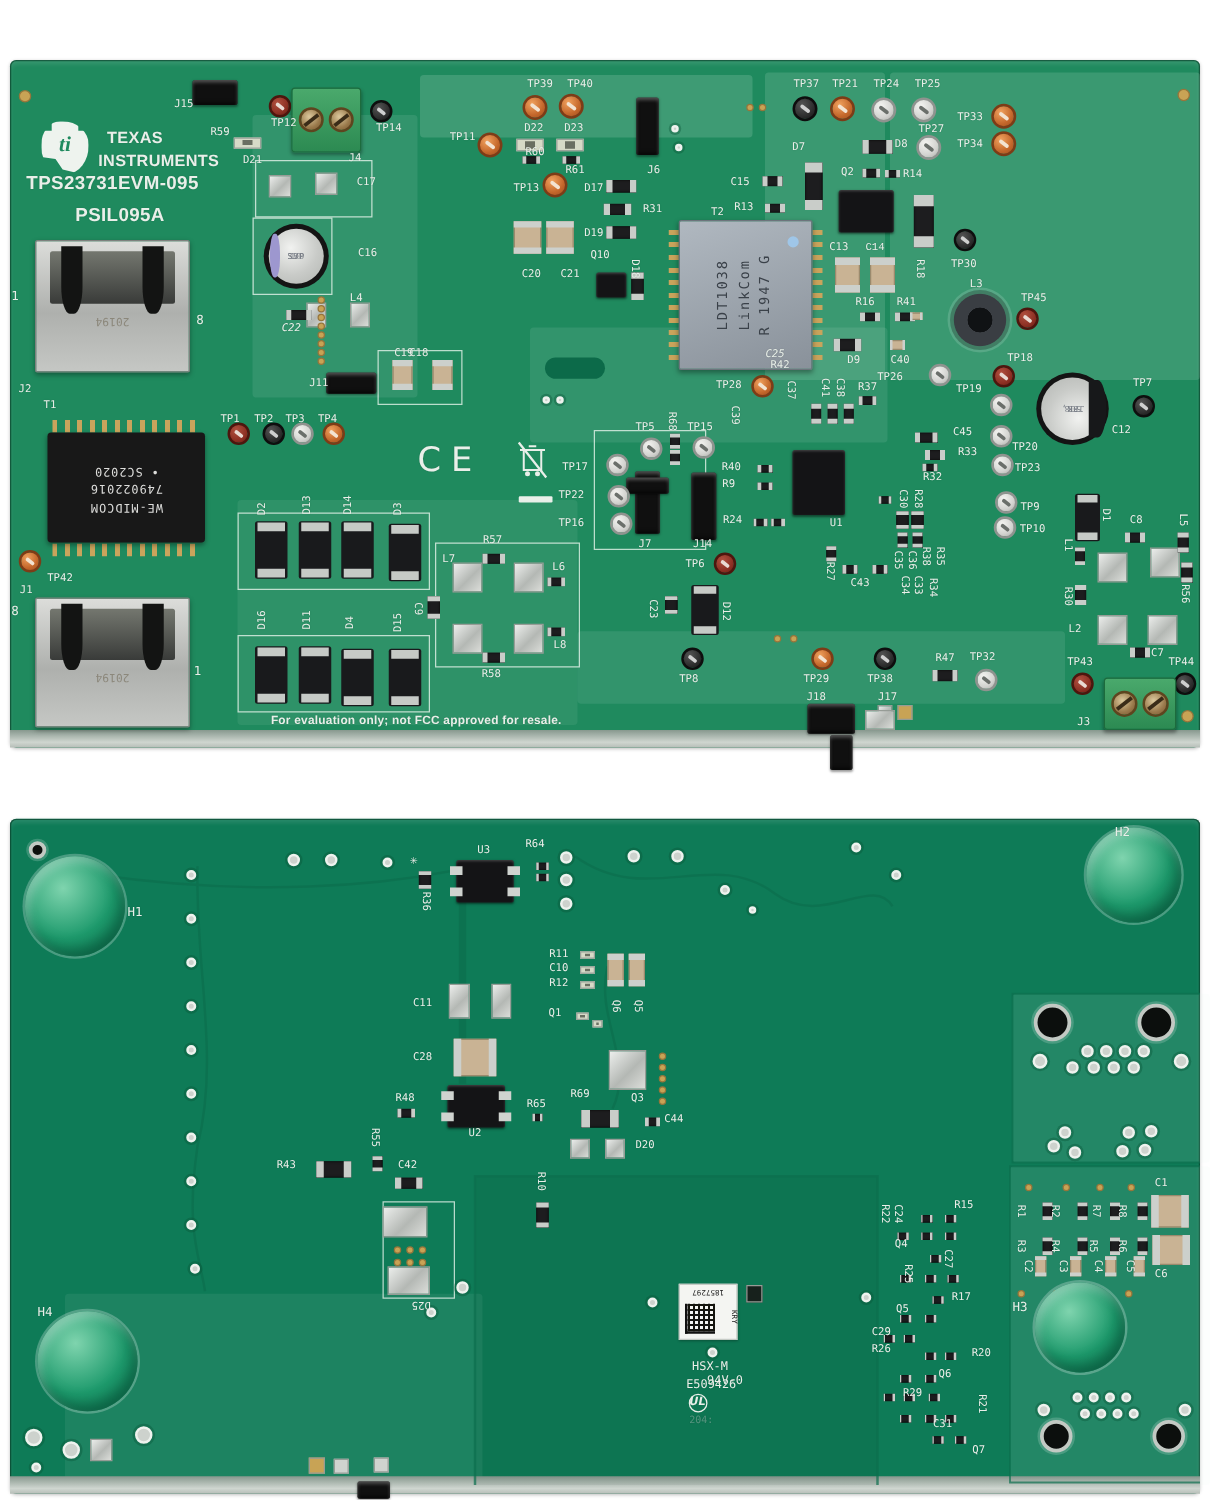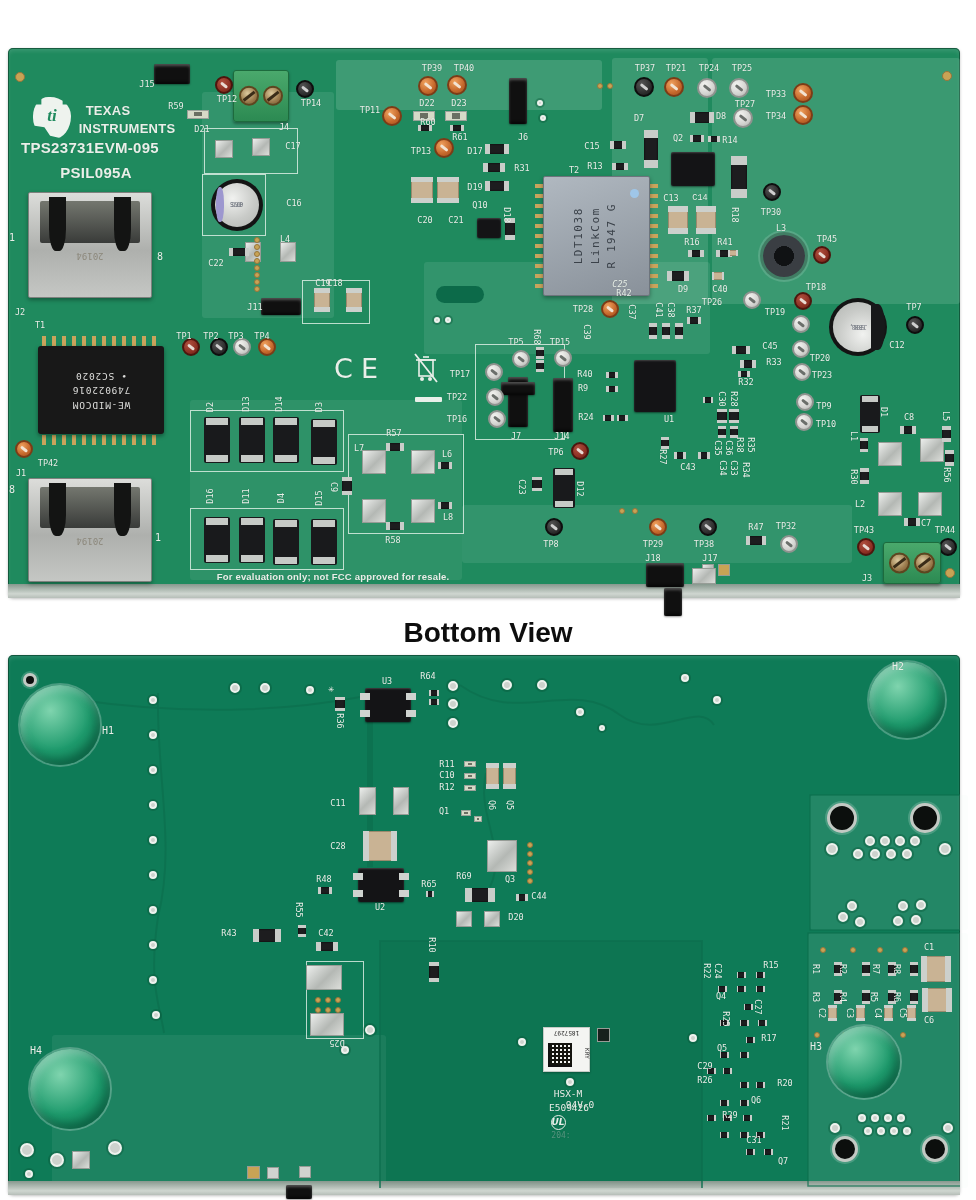--- a/index.html
+++ b/index.html
@@ -422,21 +422,21 @@
       </div>
       <span class="lbl" style="left: 139px; top: 36px; transform: translate(-50%, -50%);">J15</span>
       <span class="lbl" style="left: 219px; top: 51px; transform: translate(-50%, -50%);">TP12</span>
       <span class="lbl" style="left: 168px; top: 58px; transform: translate(-50%, -50%);">R59</span>
       <span class="lbl" style="left: 194px; top: 81px; transform: translate(-50%, -50%);">D21</span>
       <span class="lbl" style="left: 276px; top: 79px; transform: translate(-50%, -50%);">J4</span>
       <span class="lbl" style="left: 303px; top: 55px; transform: translate(-50%, -50%);">TP14</span>
       <span class="lbl" style="left: 285px; top: 98px; transform: translate(-50%, -50%);">C17</span>
       <span class="lbl" style="left: 286px; top: 155px; transform: translate(-50%, -50%);">C16</span>
       <span class="lbl" style="left: 277px; top: 191px; transform: translate(-50%, -50%);">L4</span>
-      <span class="lbl" style="left: 208px; top: 215px; transform: translate(-50%, -50%);">C22</span>
+      <span class="lbl" style="left: 225px; top: 215px; transform: translate(-50%, -50%); font-style: italic;">C22</span>
       <span class="lbl" style="left: 247px; top: 259px; transform: translate(-50%, -50%);">J11</span>
       <span class="lbl" style="left: 315px; top: 235px; transform: translate(-50%, -50%);">C19</span>
       <span class="lbl" style="left: 327px; top: 235px; transform: translate(-50%, -50%);">C18</span>
       <span class="lbl" style="left: 362px; top: 62px; transform: translate(-50%, -50%);">TP11</span>
       <span class="lbl" style="left: 424px; top: 20px; transform: translate(-50%, -50%);">TP39</span>
       <span class="lbl" style="left: 456px; top: 20px; transform: translate(-50%, -50%);">TP40</span>
       <span class="lbl" style="left: 419px; top: 55px; transform: translate(-50%, -50%);">D22</span>
       <span class="lbl" style="left: 451px; top: 55px; transform: translate(-50%, -50%);">D23</span>
       <span class="lbl" style="left: 420px; top: 74px; transform: translate(-50%, -50%);">R60</span>
       <span class="lbl" style="left: 452px; top: 89px; transform: translate(-50%, -50%);">R61</span>
@@ -563,21 +563,20 @@
       <span class="lbl" style="left: 326px; top: 439px; transform: translate(-50%, -50%) rotate(90deg);">C9</span>
       <span class="lbl" style="left: 440px; top: 469px; transform: translate(-50%, -50%);">L8</span>
       <span class="lbl" style="left: 385px; top: 492px; transform: translate(-50%, -50%);">R58</span>
       <span class="lbl b" style="left: 325px; top: 529px; font-size: 9.5px; transform: translate(-50%, -50%);">For evaluation only; not FCC approved for resale.</span>
       <span class="lbl b" style="left: 100px; top: 62px; font-size: 13px; transform: translate(-50%, -50%);">TEXAS</span>
       <span class="lbl b" style="left: 119px; top: 80px; font-size: 13px; transform: translate(-50%, -50%);">INSTRUMENTS</span>
       <span class="lbl b" style="left: 82px; top: 99px; font-size: 15px; transform: translate(-50%, -50%);">TPS23731EVM-095</span>
       <span class="lbl b" style="left: 88px; top: 124px; font-size: 15px; transform: translate(-50%, -50%);">PSIL095A</span>
       <span class="lbl ce" style="left: 352px; top: 320px; font-size: 27px; transform: translate(-50%, -50%);">CE</span>
     </div>
-  <div class="fig-title" id="t-bottom">Bottom View</div>
   <div class="board" id="board-bottom">
       <div class="pour" style="width: 158px; height: 135px; left: 802px; top: 140px; opacity: 0.1;"></div>
       <div class="pour" style="width: 160px; height: 255px; left: 800px; top: 278px; opacity: 0.1;"></div>
       <div class="pour" style="width: 334px; height: 152px; left: 44px; top: 380px; opacity: 0.07;"></div>
       <div class="bar edge" style="width: 952px; height: 14px; left: 0px; top: 526px; border-radius: 0px;"></div>
       <div class="bar" style="width: 322px; height: 247px; left: 372px; top: 286px; background: rgba(3, 30, 18, 0.06); border-radius: 0px;"></div>
       <svg width="952" height="540" style="position: absolute; left: 0px; top: 0px; opacity: 0.7;">
         <path d="M362,38 L362,212" stroke="#0c6f4e" stroke-width="6" fill="none"></path>
         <path d="M452,30 C510,72 562,22 612,60 C650,88 690,44 706,70" stroke="#0c6f4e" stroke-width="2" fill="none"></path>
         <path d="M150,38 C148,120 168,190 150,262 C140,330 152,350 156,378" stroke="#0c6f4e" stroke-width="2" fill="none"></path>

